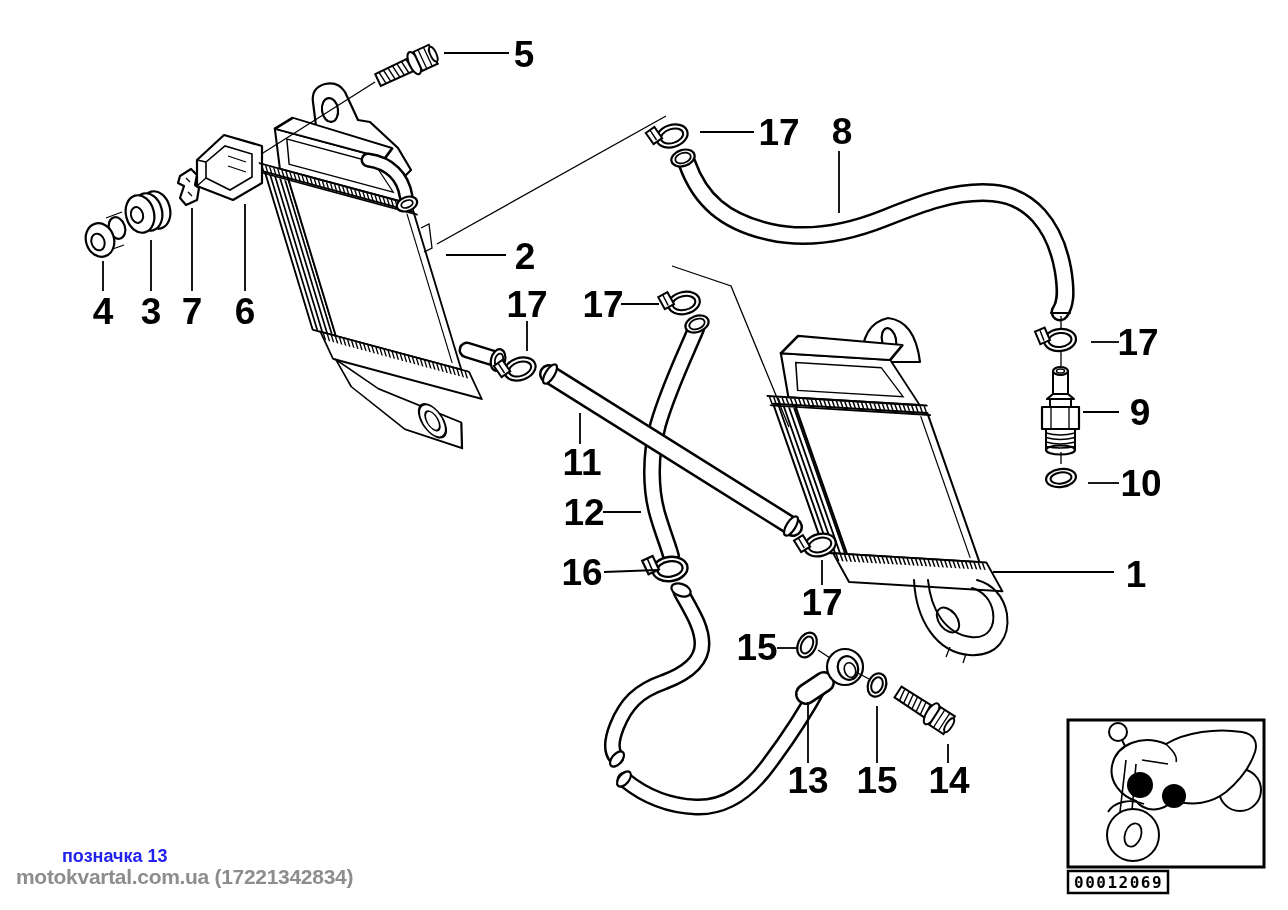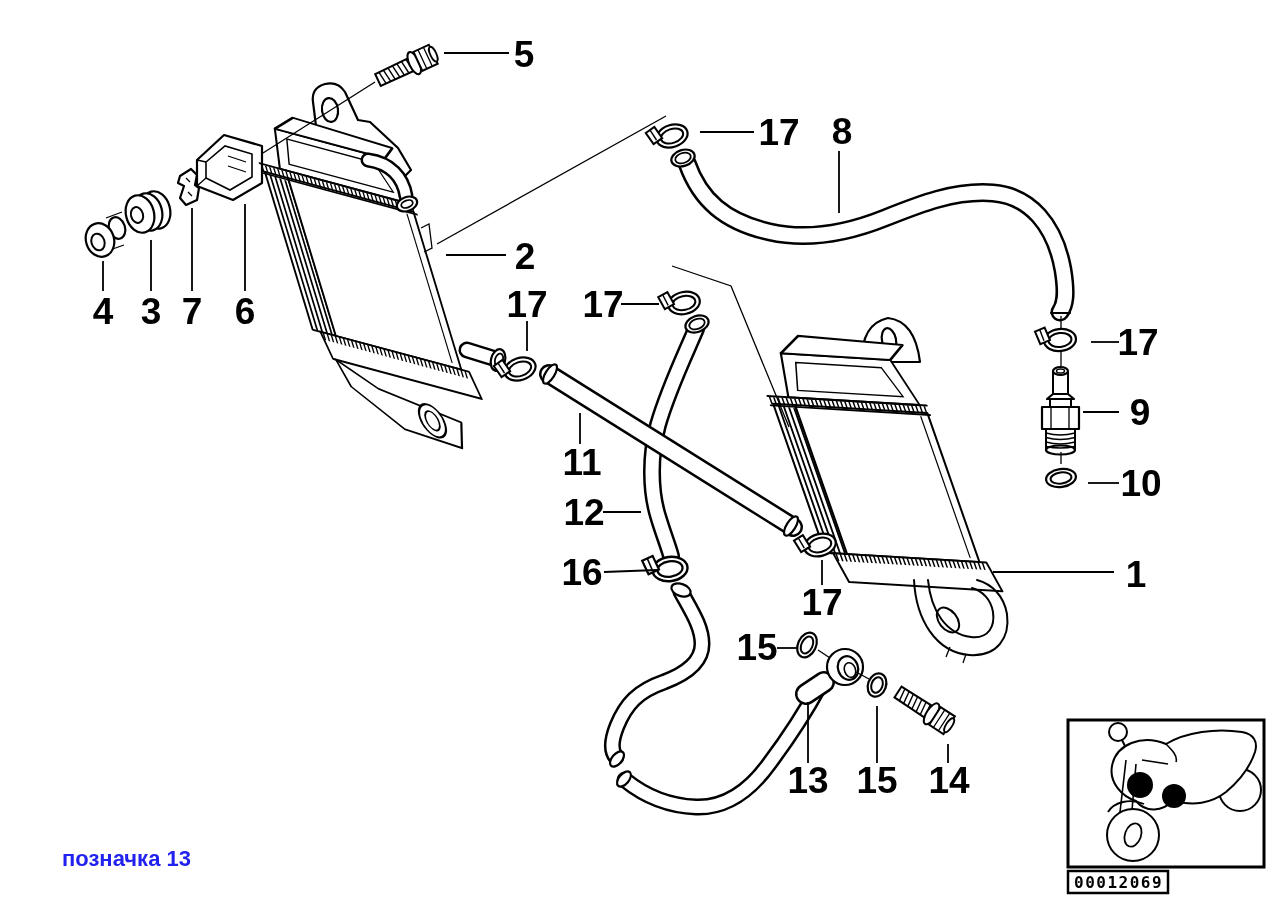--- a/index.html
+++ b/index.html
@@ -2,21 +2,21 @@
 <html><head>
 <meta charset="utf-8">
 <style>
   html,body{margin:0;padding:0;background:#fff;}
   .stage{position:relative;width:1288px;height:910px;background:#fff;overflow:hidden;
          font-family:"Liberation Sans",sans-serif;}
   .stage svg{position:absolute;left:0;top:0;}
   .callout{font-family:"Liberation Sans",sans-serif;font-weight:700;font-size:37px;fill:#000;}
   .code{font-family:"DejaVu Sans Mono","Liberation Mono",monospace;font-weight:700;
         font-size:16px;letter-spacing:1.5px;fill:#000;}
-  .note{position:absolute;left:62px;top:846px;font-size:22px;font-weight:700;color:#2222ee;}
+  .note{position:absolute;left:62px;top:846px;font-size:18px;font-weight:700;color:#2222ee;}
   .watermark{position:absolute;left:16px;top:865px;font-size:21px;font-weight:700;
              color:#8d8d8d;letter-spacing:-0.3px;}
   .outl{fill:#fff;stroke:#000;stroke-width:2.2;stroke-linejoin:round;}
   .ln{fill:none;stroke:#000;stroke-width:2;stroke-linecap:round;}
   .thin{fill:none;stroke:#000;stroke-width:1.3;}
   .leader{fill:none;stroke:#000;stroke-width:1.8;}
   .hatch{fill:none;stroke:#000;stroke-width:8;stroke-dasharray:1.6 2.6;}
   .hoseB{fill:none;stroke:#000;stroke-linecap:round;}
   .hoseW{fill:none;stroke:#fff;stroke-linecap:round;}
 </style>
@@ -274,13 +274,14 @@
       <path d="M1126,760 L1120,812 M1136,764 L1132,810" fill="none" stroke="#000" stroke-width="1.6"></path>
       <circle cx="1140" cy="785" r="13" fill="#000"></circle>
       <circle cx="1174" cy="796" r="12" fill="#000"></circle>
     </g>
     <rect x="1068" y="871" width="100" height="22" fill="#fff" stroke="#000" stroke-width="2.5"></rect>
     <text class="code" x="1074" y="888">00012069</text>
   </g>
 </svg>
 
 <div class="note">позначка 13</div>
+<div class="watermark">motokvartal.com.ua (17221342834)</div>
 </div>
 
 </body></html>

